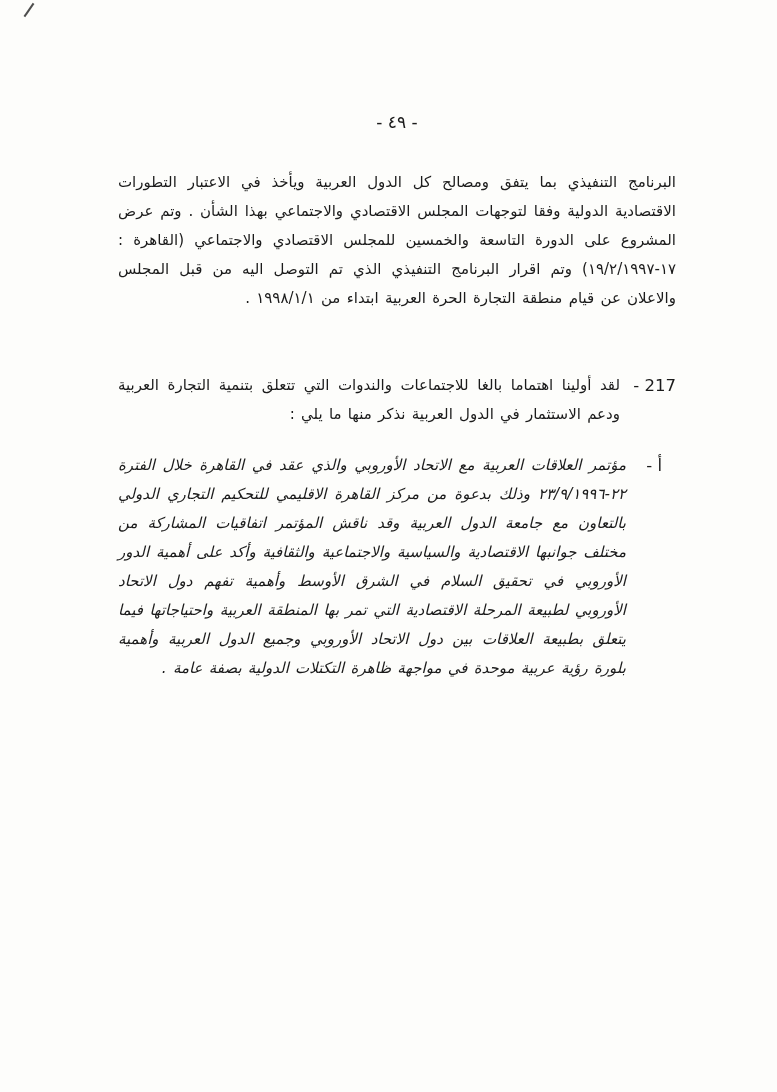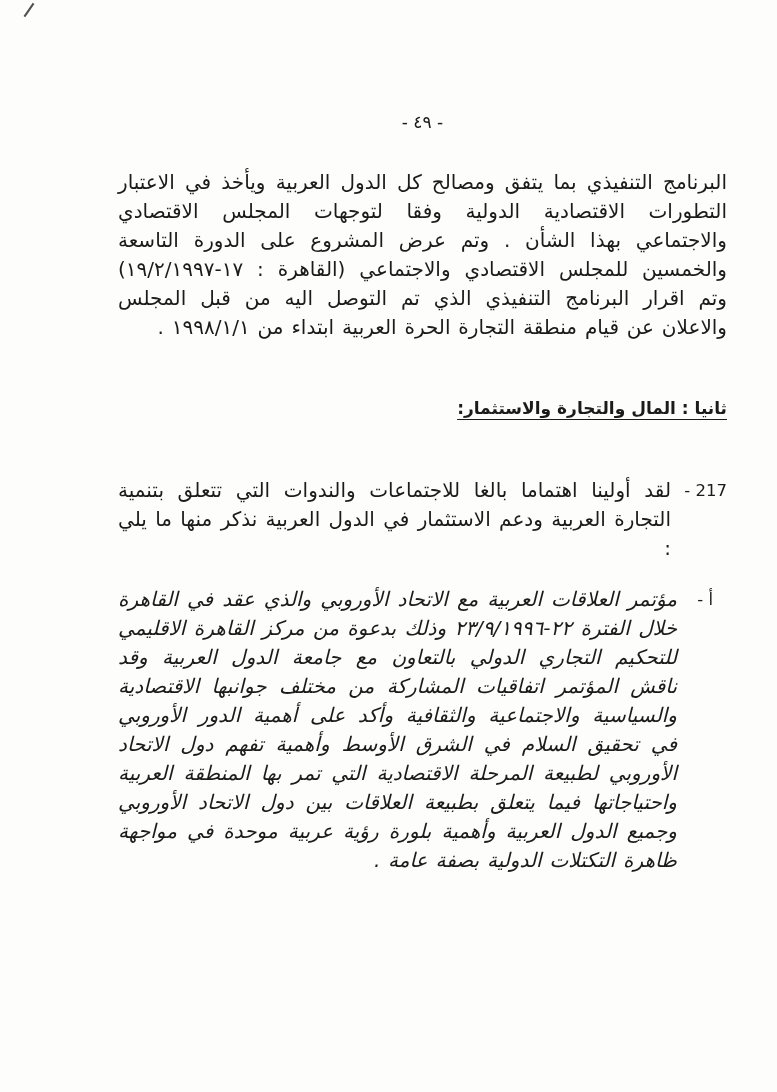--- a/index.html
+++ b/index.html
@@ -22,32 +22,32 @@
     position: absolute;
     top: 2px;
     left: 28px;
     width: 2px;
     height: 16px;
     background: #222;
     transform: rotate(35deg);
     opacity: 0.8;
   }
   .content {
-    padding: 112px 50px 0 118px;
+    padding: 112px 101px 0 118px;
   }
   .page-number {
     text-align: center;
     font-size: 17px;
     letter-spacing: 1px;
     margin-bottom: 36px;
     direction: rtl;
   }
   p.body-text {
     margin: 0;
-    font-size: 20px;
+    font-size: 15px;
     line-height: 29px;
     text-align: justify;
     text-justify: inter-word;
     word-spacing: 1.5px;
   }
   .section-heading {
     margin-top: 56px;
     font-size: 17px;
     font-weight: bold;
     text-decoration: underline;
@@ -90,21 +90,20 @@
 <div class="page">
 
   <div class="scan-mark"></div>
 
   <div class="content">
 
     <div class="page-number">- ٤٩ -</div>
 
     <p class="body-text">البرنامج التنفيذي بما يتفق ومصالح كل الدول العربية ويأخذ في الاعتبار التطورات الاقتصادية الدولية وفقا لتوجهات المجلس الاقتصادي والاجتماعي بهذا الشأن . وتم عرض المشروع على الدورة التاسعة والخمسين للمجلس الاقتصادي والاجتماعي (القاهرة : ١٧-١٩/٢/١٩٩٧) وتم اقرار البرنامج التنفيذي الذي تم التوصل اليه من قبل المجلس والاعلان عن قيام منطقة التجارة الحرة العربية ابتداء من ١٩٩٨/١/١ .</p>
 
-    <div class="section-heading">ثانيا : المال والتجارة والاستثمار:</div>
 
     <div class="numbered-item">
       <div class="marker">217 -</div>
       <div class="item-body">
         <p class="body-text">لقد أولينا اهتماما بالغا للاجتماعات والندوات التي تتعلق بتنمية التجارة العربية ودعم الاستثمار في الدول العربية نذكر منها ما يلي :</p>
       </div>
     </div>
 
     <div class="sub-item">
       <div class="marker">أ -</div>

